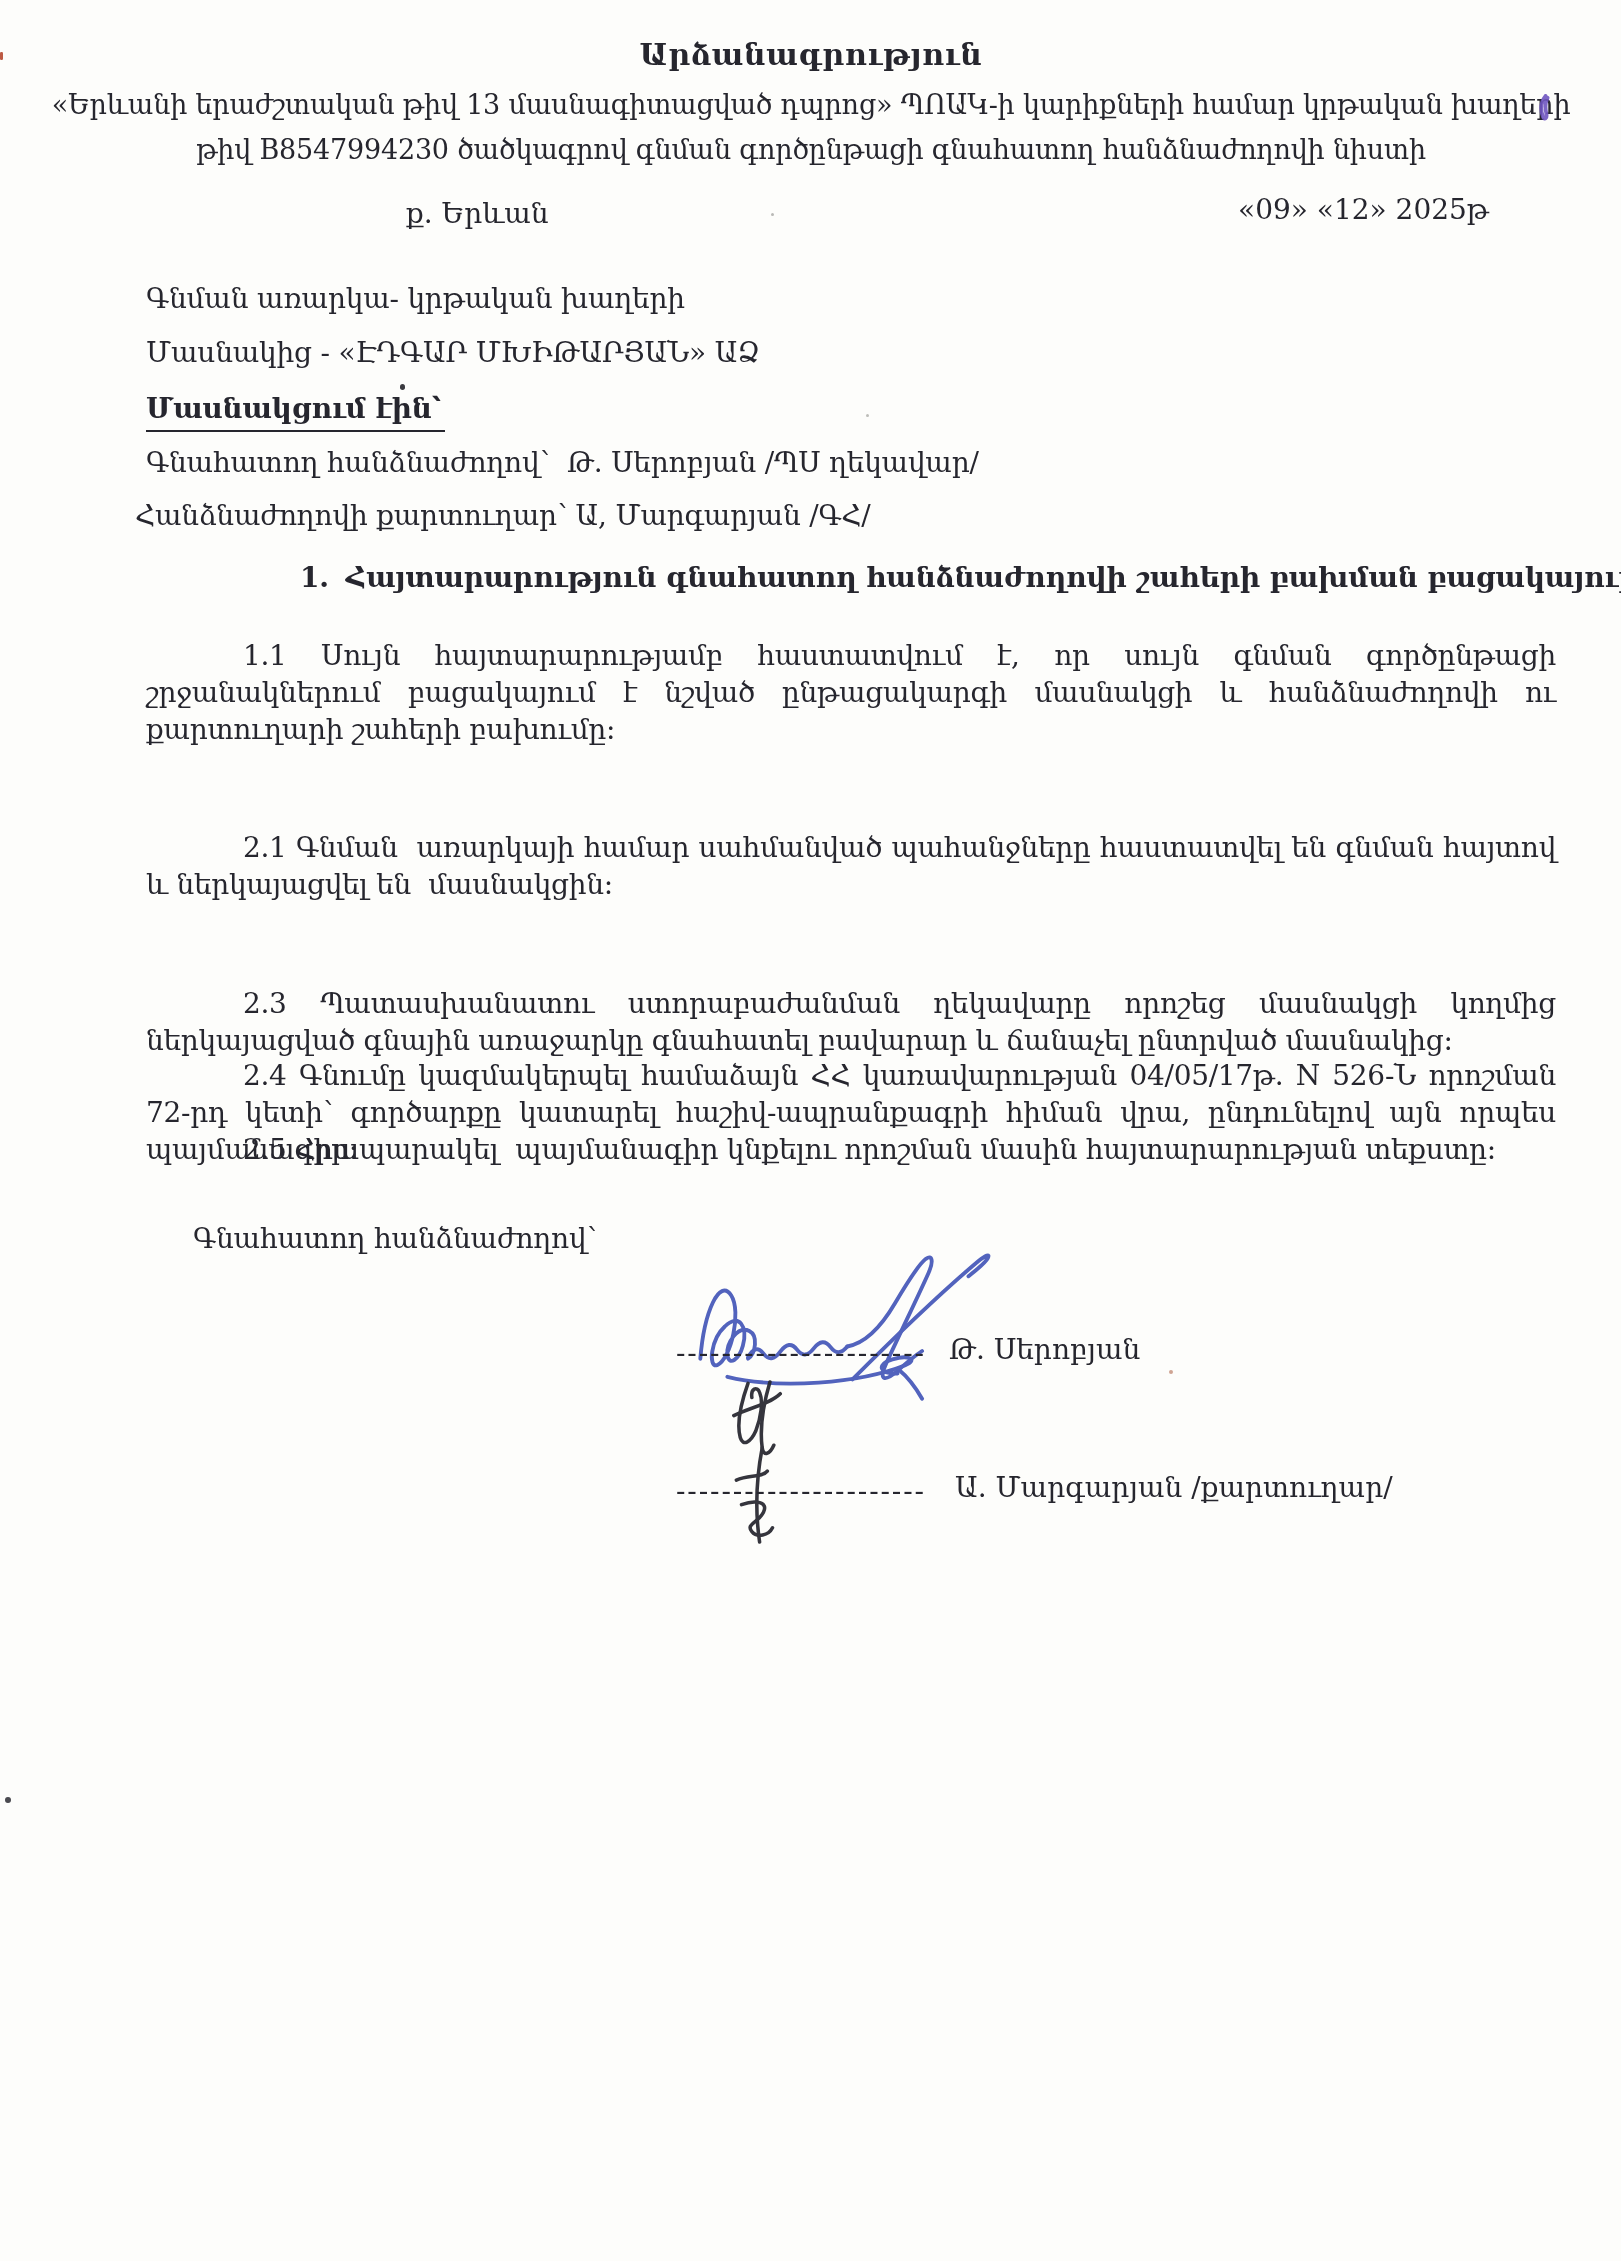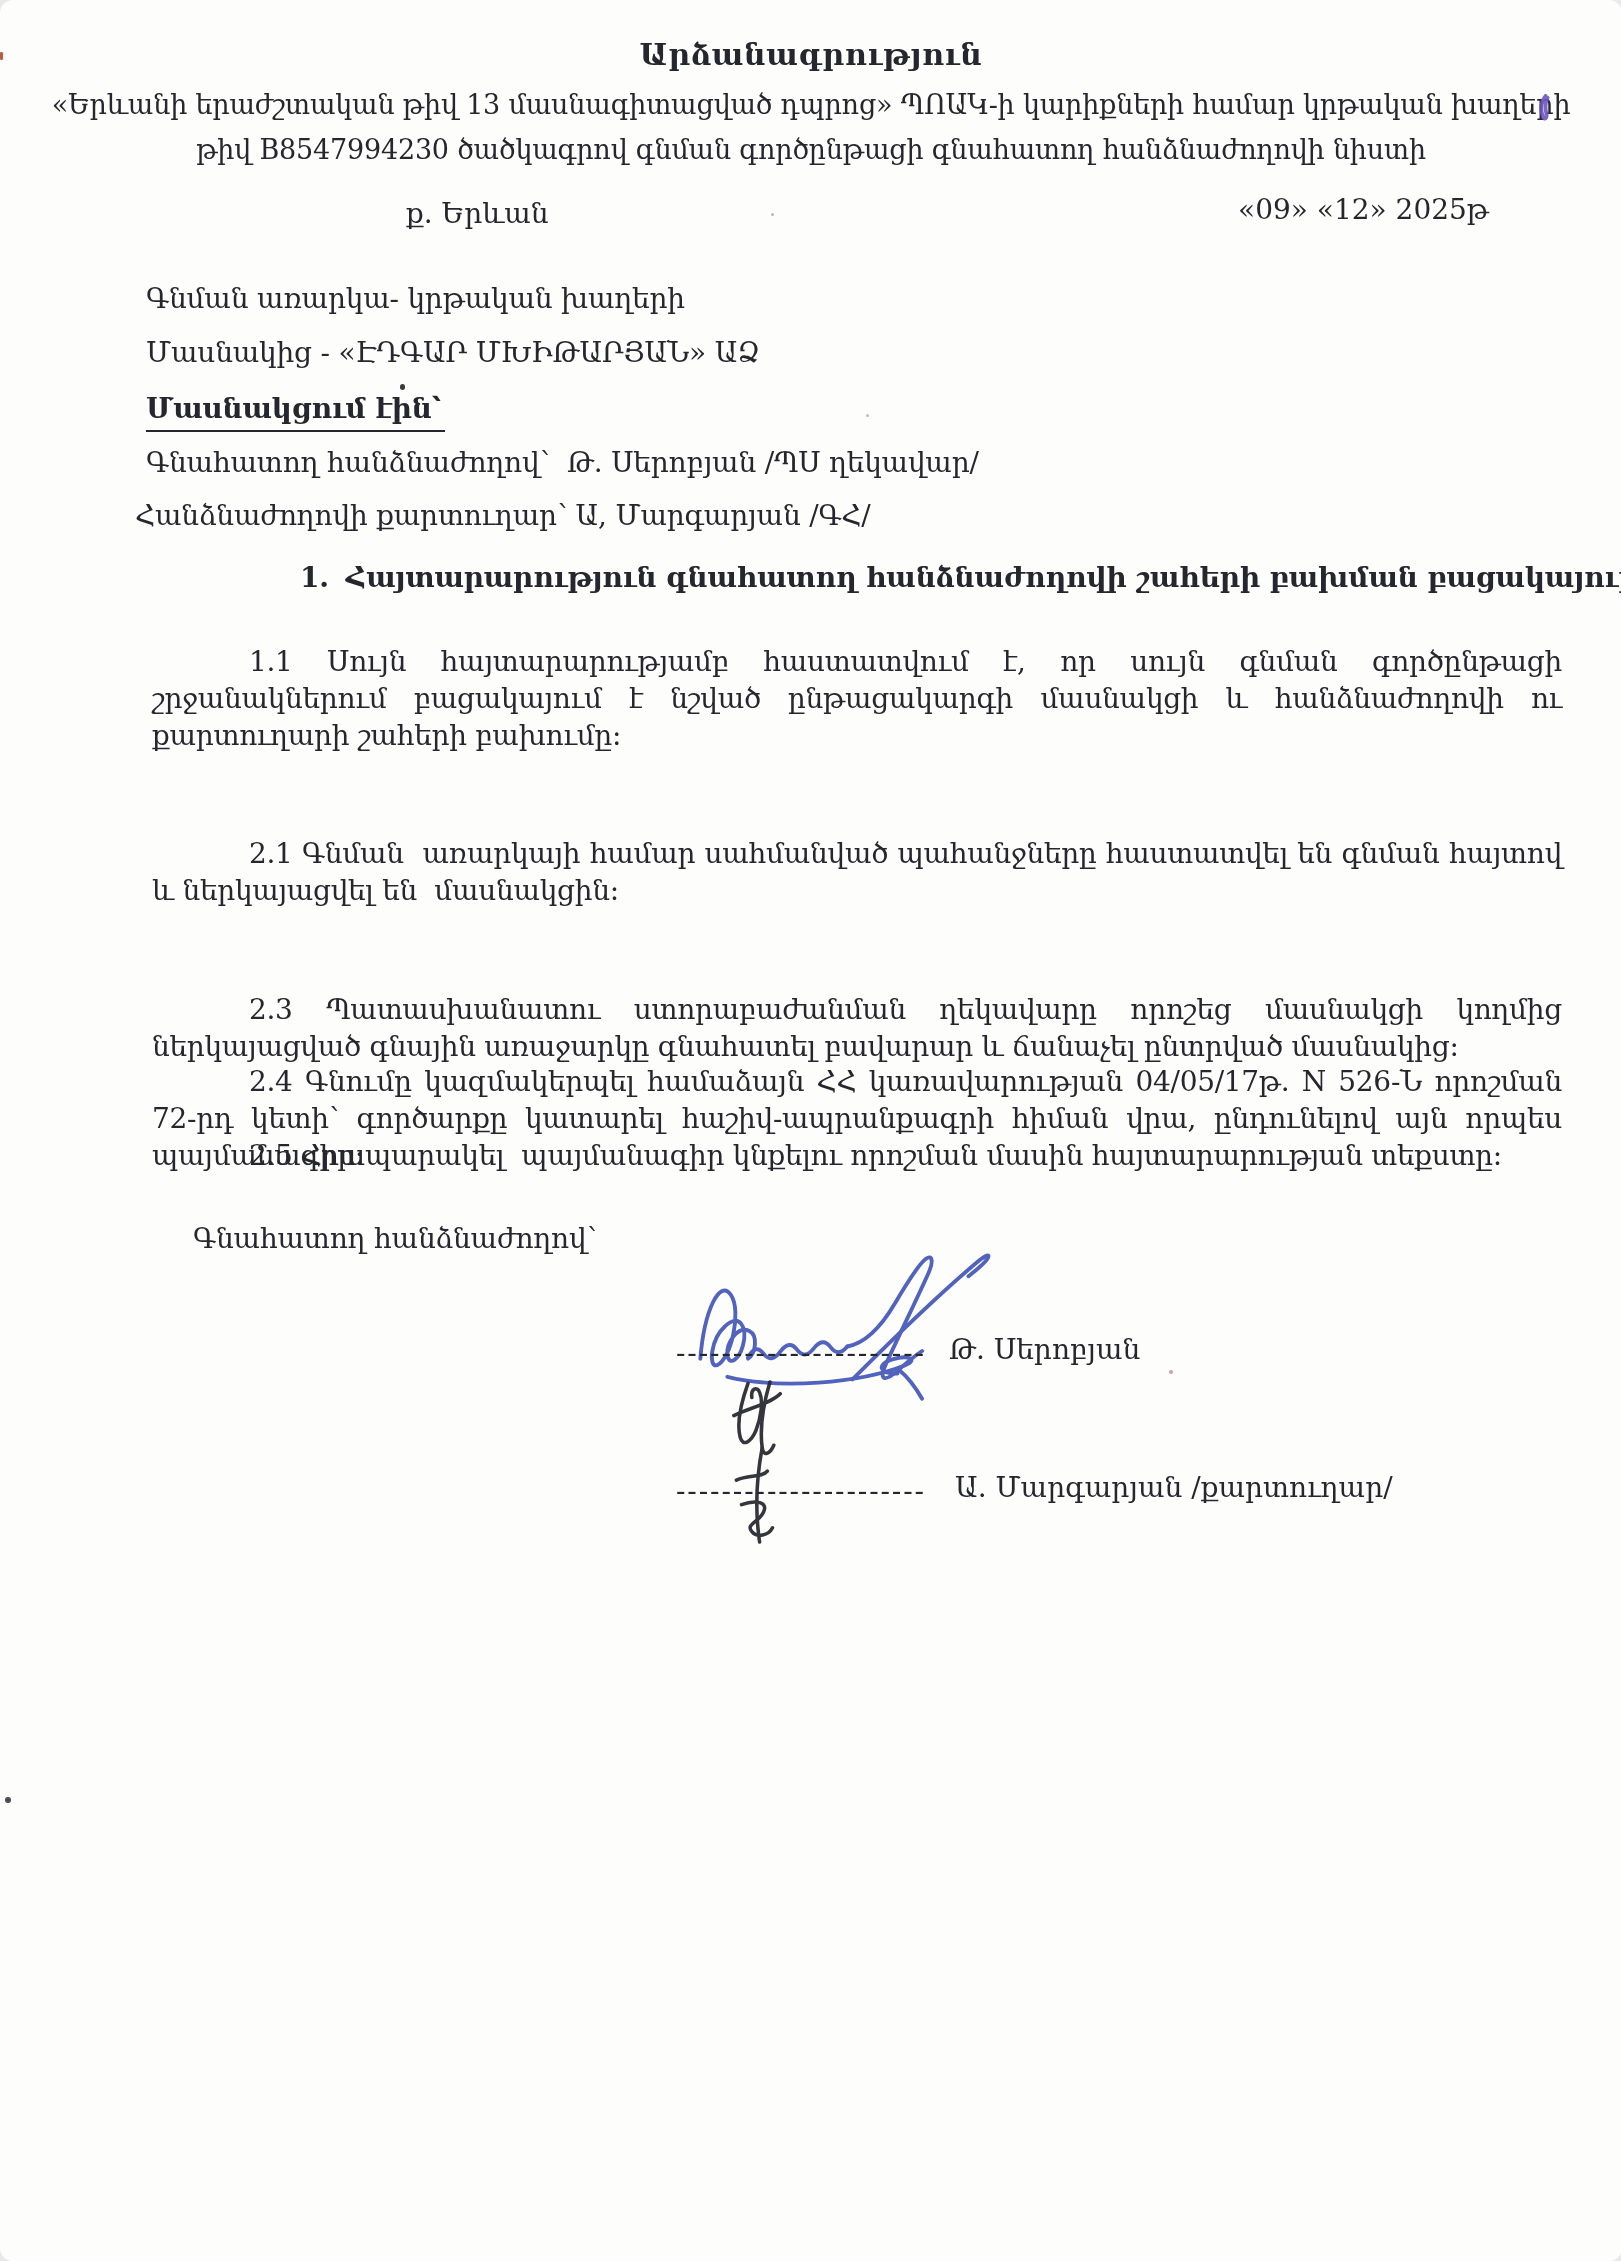--- a/index.html
+++ b/index.html
@@ -3,21 +3,20 @@
 <meta charset="utf-8">
 <style>
   html,body{margin:0;padding:0;background:#e9e9e9;}
   .page{
     position:relative;
     width:1622px;height:2261px;
     background:#fdfdfb;
     font-family:"DejaVu Serif","DejaVu Sans",serif;
     color:#26262e;
     overflow:hidden;
-    border-radius:13px;
   }
   .abs{position:absolute;}
   .title{
     top:37px;left:0;width:100%;
     text-align:center;font-weight:bold;font-size:30px;letter-spacing:0.6px;
   }
   .subtitle{
     left:0;width:100%;text-align:center;
     font-size:27px;white-space:nowrap;letter-spacing:-0.2px;
   }
@@ -37,21 +36,21 @@
   }
   .committee{top:446px;left:146px;}
   .secretary{top:499px;left:135px;text-align:center;}
   .sec-heading{
     font-size:28px;font-weight:bold;white-space:nowrap;letter-spacing:-0.2px;
   }
   .h1pos{top:561px;left:300px;}
   .h2pos{top:766px;left:335px;}
   .sec-heading .sp{margin-left:17px;}
   .para{
-    margin:6px;font-size:28px;line-height:37px;
+    margin:0;font-size:28px;line-height:37px;
     width:1410px;left:146px;
     text-align:justify;text-indent:97px;letter-spacing:-0.3px;
   }
   .p11{top:637px;}
   .p21{top:829px;}
   .p22{top:906px;}
   .p23{top:985px;}
   .p24{top:1057px;}
   .p25{top:1131px;}
   .sigheading{top:1222px;left:193px;}

